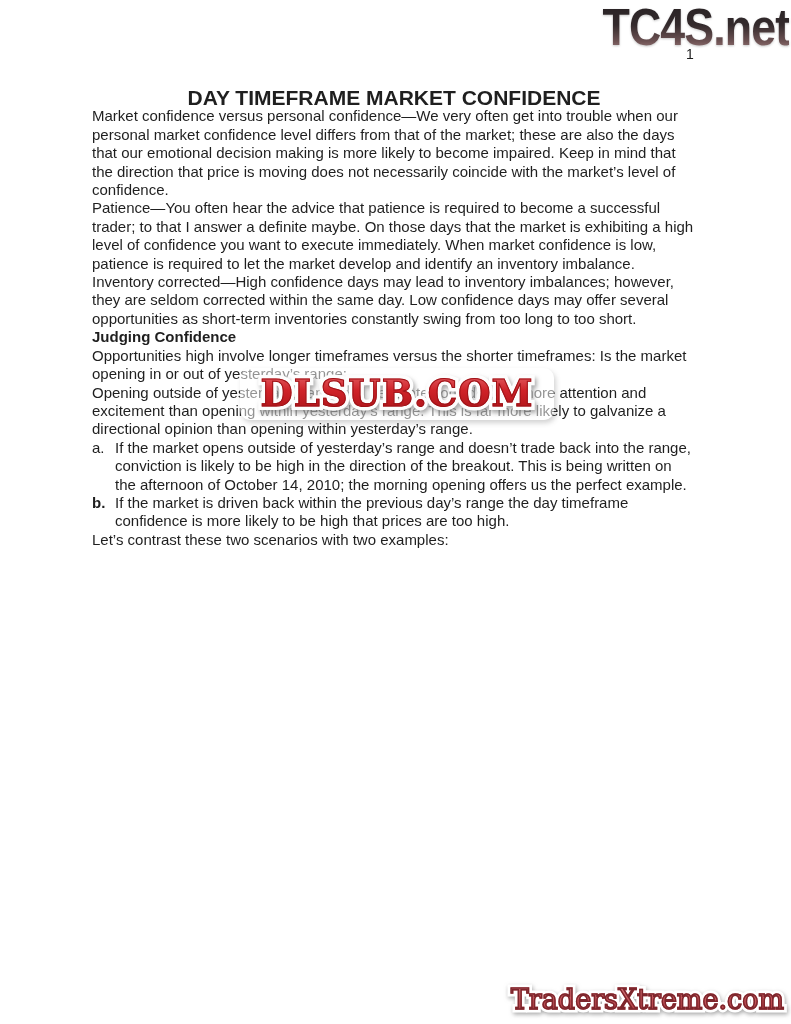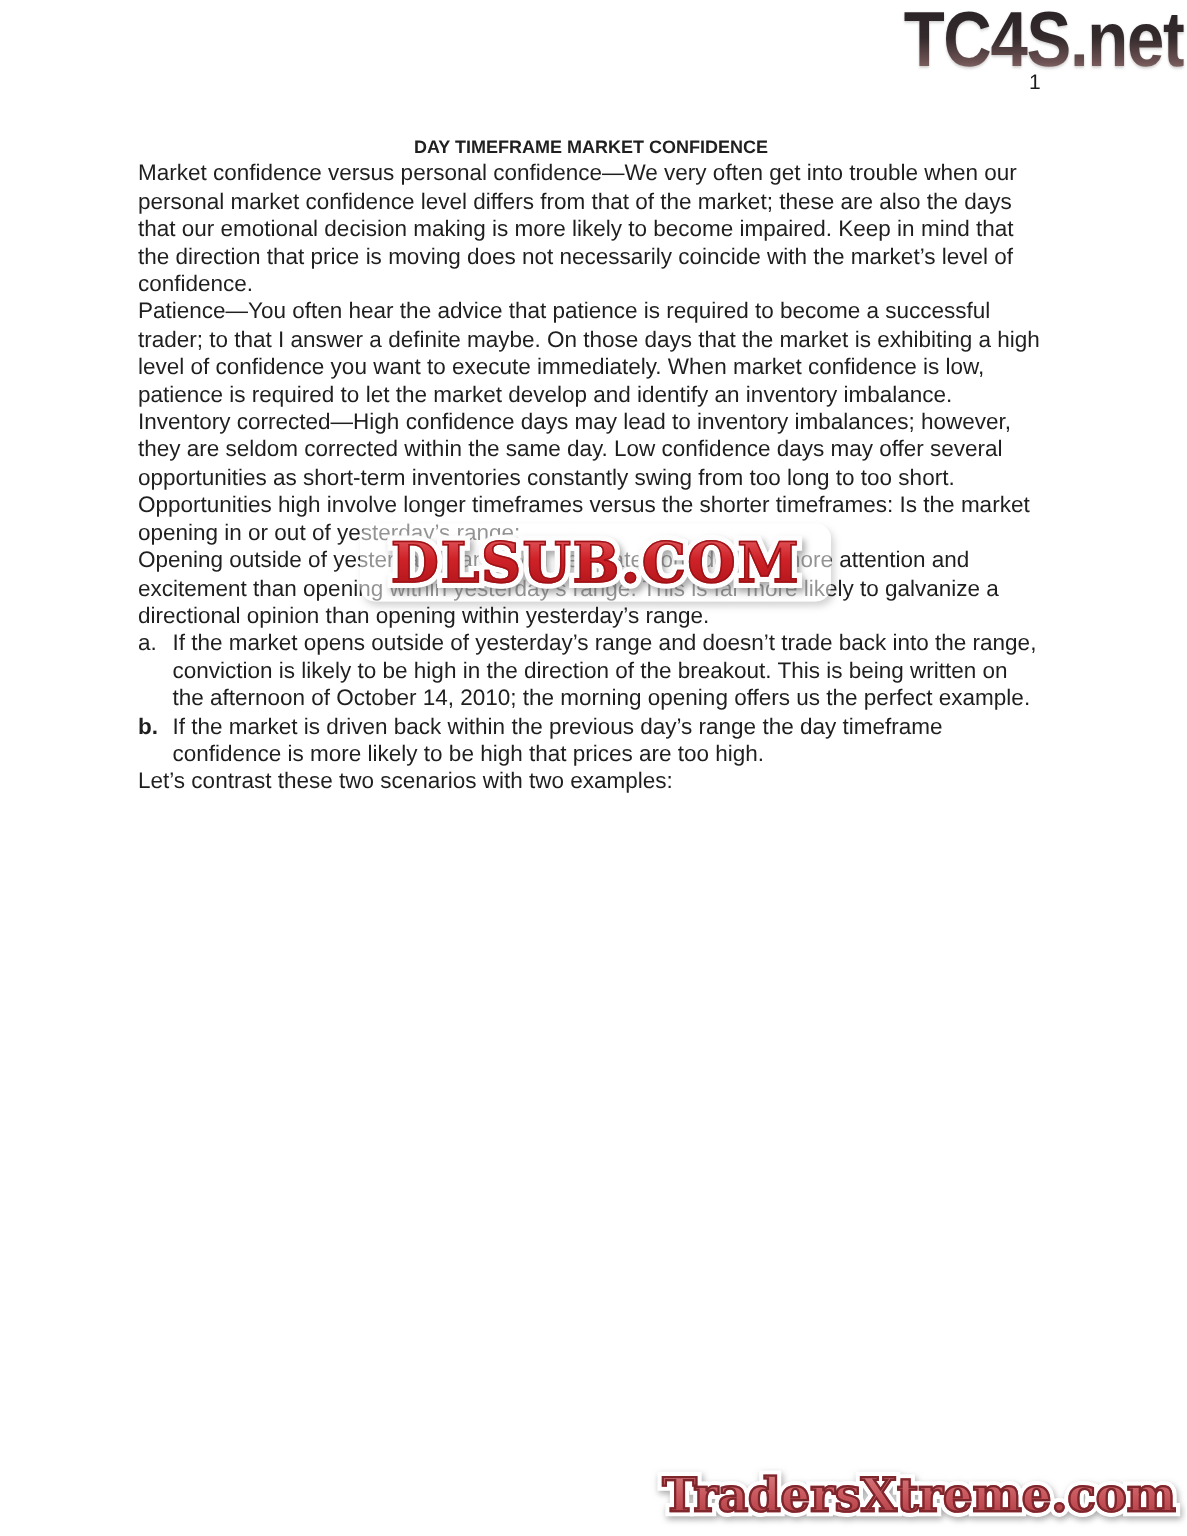--- a/index.html
+++ b/index.html
@@ -24,21 +24,21 @@
   }
   .page-num{
     position:absolute;top:46px;left:686px;
     font-size:14px;line-height:16px;color:#1c1c1c;
   }
 
   
   .content{padding:89px 95px 0 92px;width:604px;font-size:15px;line-height:18.4px;}
   .content h1,.content h2,.content p,.content ol{margin:0;padding:0;}
   .block{margin-top:16px;}
-  .title{font-size:12px;font-weight:bold;text-align:center;margin-top:0;}
+  .title{font-size:21px;font-weight:bold;text-align:center;margin-top:0;}
   .subhead{font-size:15px;font-weight:bold;}
   b.lead{font-weight:normal;}
 
   .list{list-style:none;margin-top:16px;padding-left:30px;}
   .list li{display:flex;}
   .list .marker{flex:0 0 23px;}
   .list .marker.bold{font-weight:bold;}
 
   
   .opening{position:relative;}
@@ -69,22 +69,22 @@
     -webkit-text-stroke:1px #9c1217;
   }
 
   
   .tx-logo{
     position:absolute;right:7px;bottom:11px;
     display:grid;place-items:center;
   }
   .tx-text{
     grid-area:1/1;
-    font-family:"DejaVu Serif",serif;font-weight:bold;
-    font-size:31px;line-height:1;letter-spacing:0;white-space:nowrap;
+    font-family:"DejaVu Serif",serif;font-weight:normal;
+    font-size:27px;line-height:1;letter-spacing:0;white-space:nowrap;
   }
   .tx-outline{
     -webkit-text-stroke:7px #ffffff;color:#ffffff;
     filter:drop-shadow(1px 2px 2px rgba(100,100,100,0.55));
   }
   .tx-fill{
     position:relative;
     background:linear-gradient(180deg,#d4797e 0%,#c7555b 52%,#b03b42 100%);
     -webkit-background-clip:text;background-clip:text;color:transparent;
     -webkit-text-stroke:1.5px #7d262c;
@@ -101,20 +101,21 @@
   <div class="content">
 
     <h1 class="title">DAY TIMEFRAME MARKET CONFIDENCE</h1>
 
     <p class="block"><b class="lead">Market confidence versus personal confidence—</b><span>We very often get into trouble when our personal market confidence level differs from that of the market; these are also the days that our emotional decision making is more likely to become impaired. Keep in mind that the direction that price is moving does not necessarily coincide with the market’s level of confidence.</span></p>
 
     <p class="block"><b class="lead">Patience—</b><span>You often hear the advice that patience is required to become a successful trader; to that I answer a definite maybe. On those days that the market is exhibiting a high level of confidence you want to execute immediately. When market confidence is low, patience is required to let the market develop and identify an inventory imbalance.</span></p>
 
     <p class="block"><b class="lead">Inventory corrected—</b><span>High confidence days may lead to inventory imbalances; however, they are seldom corrected within the same day. Low confidence days may offer several opportunities as short-term inventories constantly swing from too long to too short.</span></p>
 
+    <h2 class="subhead block">Judging Confidence</h2>
 
     <p class="block"><b class="lead">Opportunities high involve longer timeframes versus the shorter timeframes:</b><span> Is the market opening in or out of yesterday’s range:</span></p>
 
     <p class="block opening"><span>Opening outside of yesterday’s range will generate considerably more attention and excitement than opening within yesterday’s range. This is far more likely to galvanize a directional opinion than opening within yesterday’s range.</span><span class="watermark">
           <span class="wm-text wm-outline">DLSUB.COM</span>
           <span class="wm-text wm-fill">DLSUB.COM</span>
         </span></p>
 
     <ol class="list">
       <li>

